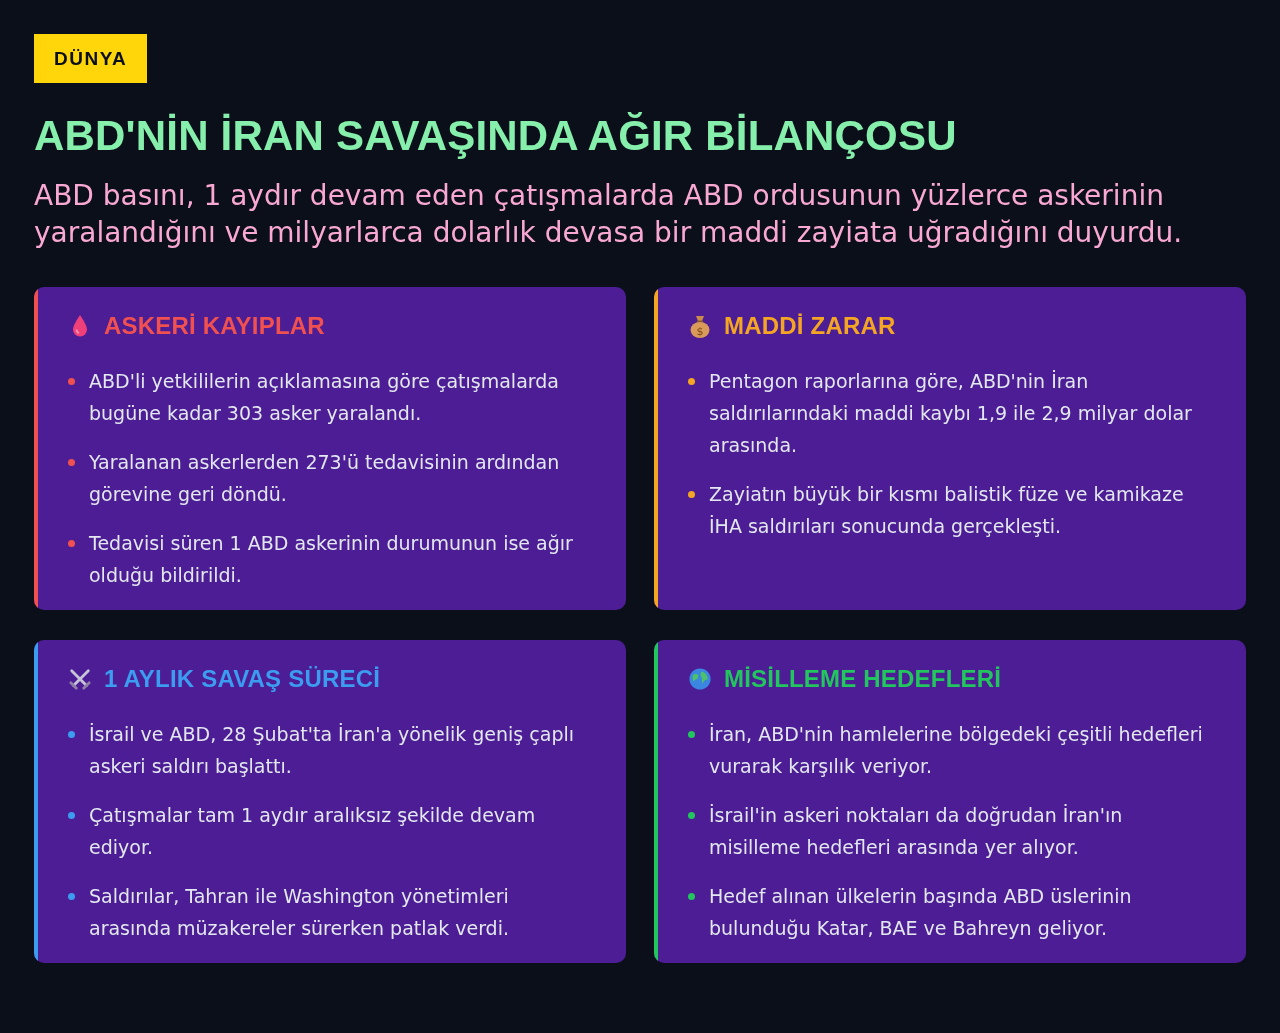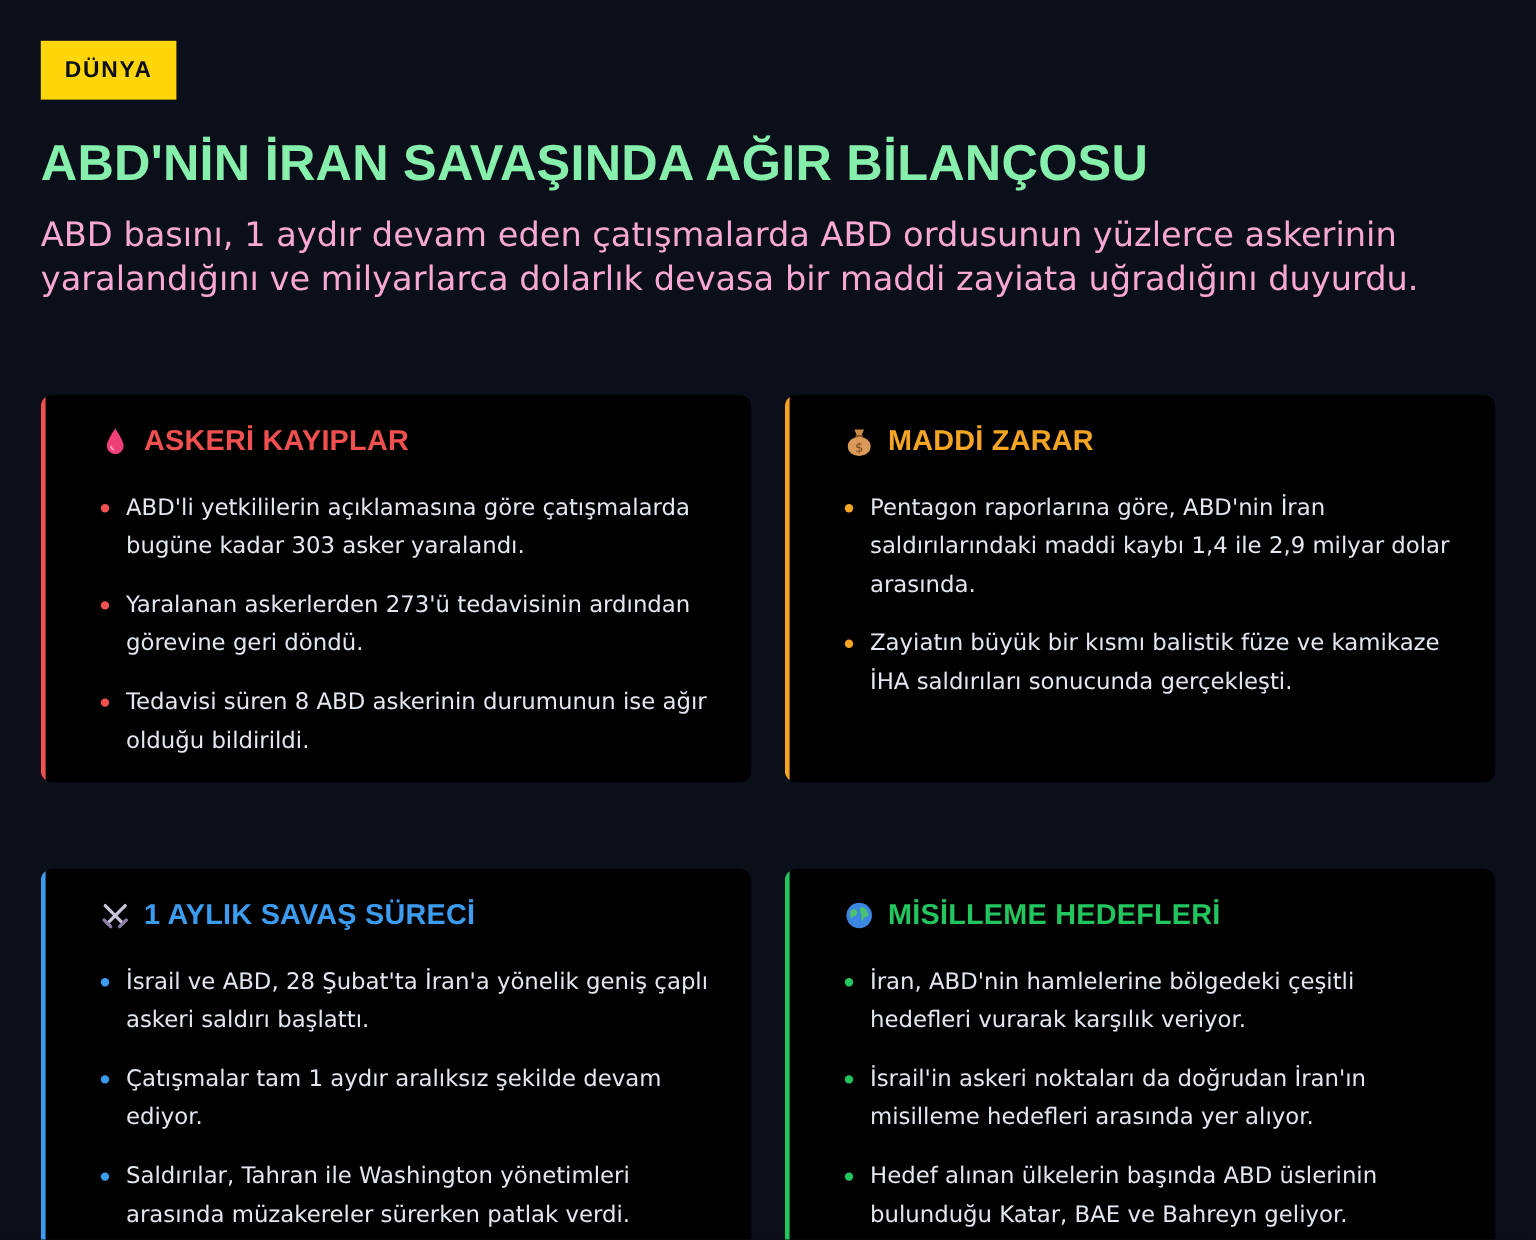--- a/index.html
+++ b/index.html
@@ -43,25 +43,24 @@
       position: absolute;
       left: 34px; top: 287px;
       width: 1212px;
       display: grid;
       grid-template-columns: 592px 592px;
       column-gap: 28px;
       row-gap: 30px;
     }
     .card {
       position: relative;
-      background: #000000;
+      background: #4c1d95;
       border-radius: 10px;
-      padding: 22px 30px 20px 50px;
+      padding: 22px 30px 20px 34px;
       overflow: hidden;
-      margin-top: 42px;
     }
     .card::before {
       content: "";
       position: absolute;
       left: 0; top: 0; bottom: 0;
       width: 4px;
       background: var(--accent);
       border-radius: 10px 0 0 10px;
     }
     .card.row1 { height: 323px; }
@@ -120,38 +119,38 @@
           <svg width="18" height="24" viewBox="0 0 18 24">
               <path d="M9 1 C9 1 2 11 2 15.5 A7 7 0 0 0 16 15.5 C16 11 9 1 9 1 Z" fill="#f0407a"></path>
               <path d="M5.5 15.5 A3.5 3.5 0 0 0 8 19" stroke="#ff9ab8" stroke-width="1.5" fill="none"></path>
             </svg>
         </span>
         <h2 class="card-title">ASKERİ KAYIPLAR</h2>
       </div>
       <ul class="points">
         <li>ABD'li yetkililerin açıklamasına göre çatışmalarda bugüne kadar 303 asker yaralandı.</li>
         <li>Yaralanan askerlerden 273'ü tedavisinin ardından görevine geri döndü.</li>
-        <li>Tedavisi süren 8 ABD askerinin durumunun ise ağır olduğu bildirildi.</li>
+        <li>Tedavisi süren 1 ABD askerinin durumunun ise ağır olduğu bildirildi.</li>
       </ul>
     </section>
 
     <section class="card row1 orange">
       <div class="card-head">
         <span class="card-icon">
           <svg width="24" height="26" viewBox="0 0 24 26">
               <path d="M8 3 L16 3 L14 8 L10 8 Z" fill="#c98a4a"></path>
               <rect x="9" y="7.5" width="6" height="2" fill="#8a5a2a"></rect>
               <ellipse cx="12" cy="17" rx="9.5" ry="8" fill="#d99a5a"></ellipse>
               <text x="12" y="21.5" font-size="11" text-anchor="middle" fill="#7a4a1a" font-family="DejaVu Sans, sans-serif">$</text>
             </svg>
         </span>
         <h2 class="card-title">MADDİ ZARAR</h2>
       </div>
       <ul class="points">
-        <li>Pentagon raporlarına göre, ABD'nin İran saldırılarındaki maddi kaybı 1,4 ile 2,9 milyar dolar arasında.</li>
+        <li>Pentagon raporlarına göre, ABD'nin İran saldırılarındaki maddi kaybı 1,9 ile 2,9 milyar dolar arasında.</li>
         <li>Zayiatın büyük bir kısmı balistik füze ve kamikaze İHA saldırıları sonucunda gerçekleşti.</li>
       </ul>
     </section>
 
     <section class="card row2 blue">
       <div class="card-head">
         <span class="card-icon">
           <svg width="26" height="26" viewBox="0 0 26 26">
               <g stroke="#c8c4d8" stroke-width="3" stroke-linecap="round">
                 <line x1="4" y1="4" x2="20" y2="20"></line>

